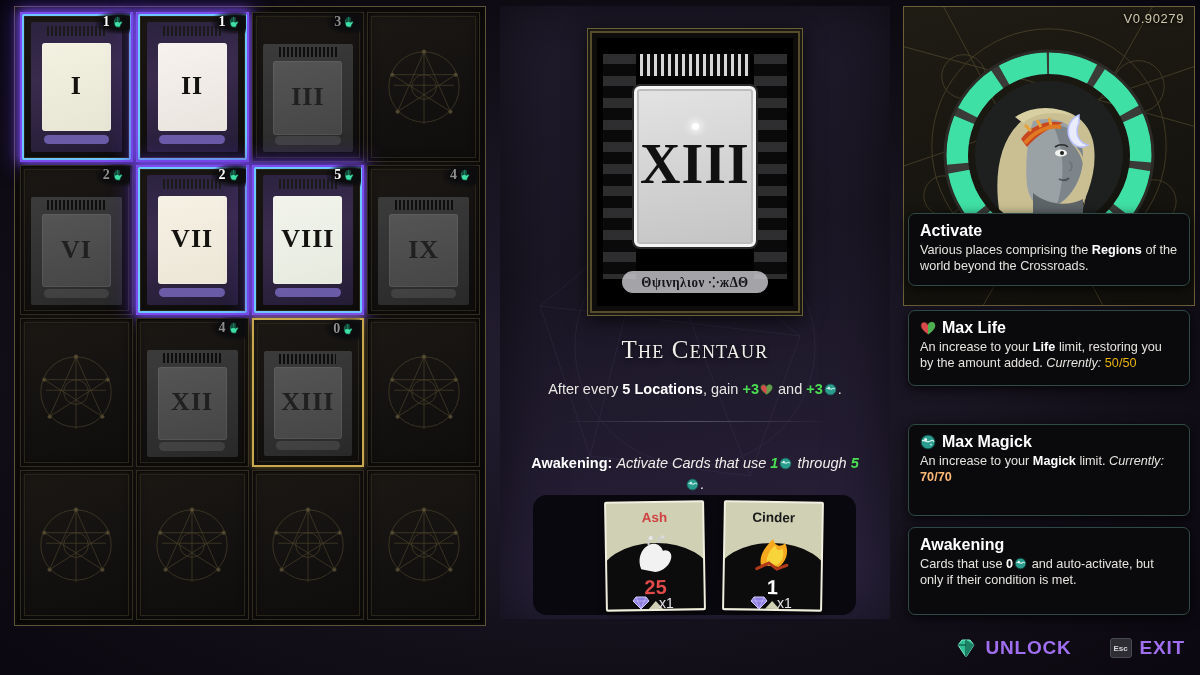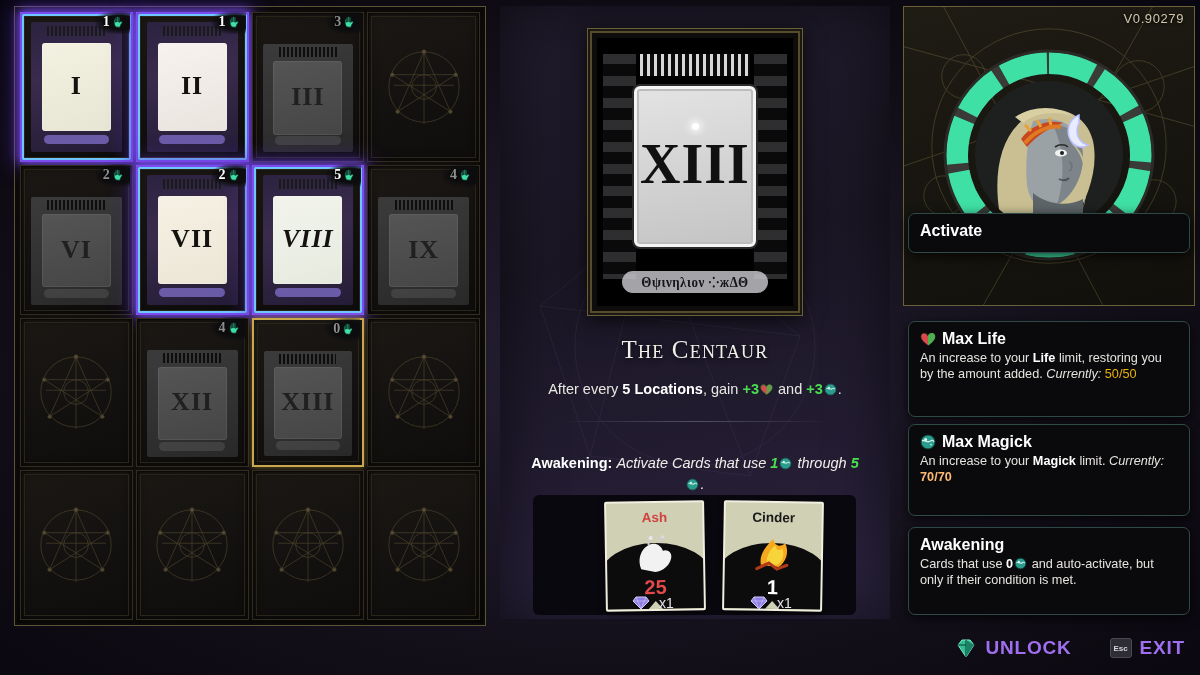--- a/index.html
+++ b/index.html
@@ -92,21 +92,21 @@
   }
   .cell.unlocked .card-face {
     background: linear-gradient(168deg, #2b2340 0%, #3a2b4d 40%, #241d36 100%);
   }
   .card-face.holo-1 .plate { background: linear-gradient(165deg, #f3f2e2, #e7e6d4); }
   .card-face.holo-1 { background: linear-gradient(168deg, #4a4628 0%, #2c2a3e 45%, #3d3a22 100%); }
   .card-face.holo-2 { background: linear-gradient(168deg, #5a2f42 0%, #3a2740 45%, #5c3348 100%); padding-left: 44px; }
   .card-face.holo-2 .plate { background: linear-gradient(165deg, #f6f2ee, #eae4de); }
   .card-face.holo-3 { background: linear-gradient(168deg, #6a3426 0%, #4a2a3a 45%, #5e3a22 100%); }
   .card-face.holo-3 .plate { background: linear-gradient(165deg, #f5f1e4, #ece6d6); }
-  .card-face.holo-4 { background: linear-gradient(168deg, #2c3f52 0%, #35304c 45%, #2a4a46 100%); font-style: italic; }
+  .card-face.holo-4 { background: linear-gradient(168deg, #2c3f52 0%, #35304c 45%, #2a4a46 100%); }
   .card-face.holo-4 .plate { background: linear-gradient(165deg, #f2f4ec, #e6eade); }
   .card-face.holo .roman { color: #14120f; }
   .card-face.holo .glyphbar { background: rgba(160,140,255,.55); }
 
   
   .cell.selected { border: 2px solid #c9a84c; box-shadow: 0 0 6px rgba(201,168,76,.55); }
 
   
   .costbadge {
     position: absolute; right: 2px; top: -2px;
@@ -216,21 +216,21 @@
     position: absolute; top: 447px; left: 28px; right: 28px; text-align: center;
     font-size: 14.5px; color: #f0eeea; line-height: 1.45;
   }
   #awaken-line .lbl { font-weight: 700; color: #ffffff; font-style: normal; }
   #awaken-line .it { font-style: italic; }
 
   
   #cost-strip {
     position: absolute; left: 533px; top: 495px; width: 323px; height: 120px;
     background: rgba(8,7,12,.92);
-    border-radius: 6px;
+    border-radius: 14px;
   }
   .cost-card {
     position: absolute; top: 6px; width: 100px; height: 110px;
     background: #cfd0b4;
     border: 2px solid #f0efe0;
     border-radius: 2px;
     box-shadow: 0 2px 6px rgba(0,0,0,.6);
     overflow: hidden;
   }
   .cost-card.c1 { left: 72px; transform: rotate(-1deg); }
@@ -322,21 +322,21 @@
     font-size: 12.7px; color: #e6e4df; line-height: 1.28;
   }
   .tooltip .tt-body b { color:#fff; font-weight:700; }
   .tooltip .tt-body i { font-style: italic; }
   .v-life { color: #eab308; font-weight: 400; }
   .v-magick { color: #fdba74; font-weight: 700; }
   .tt-icon { width: 16px; height: 16px; flex: 0 0 16px; }
   .tt-icon svg { width:100%; height:100%; display:block; }
 
   #tip-locations { top: 207px; }
-  #tip-maxlife  { top: 315px; height: 96px; }
+  #tip-maxlife  { top: 304px; height: 76px; }
   #tip-maxmagick{ top: 418px; height: 92px; }
   #tip-awakening{ top: 521px; height: 88px; }
 
   #bottom-actions {
     position: absolute; left: 903px; top: 628px; width: 292px; height: 40px;
     display:flex; align-items:center; justify-content:flex-end; gap: 38px;
     padding-right: 10px;
   }
   .action { display:flex; align-items:center; gap: 8px; cursor: pointer; }
   .action .lbl {
@@ -858,20 +858,21 @@
         </svg>
       </div>
 
       <div id="progress-text"><span>9</span><span class="slash">/</span><span>10</span></div>
     </div>
 
     <div class="tooltip" id="tip-locations">
       <div class="tt-head">
         <span>Activate</span>
       </div>
+      <div class="tt-body"><span>Various places comprising the </span><b>Regions</b><span> of the world beyond the Crossroads.</span></div>
     </div>
 
     <div class="tooltip" id="tip-maxlife">
       <div class="tt-head">
         <span class="tt-icon">
             <svg viewBox="0 0 16 16">
               <path d="M8 14.5 C2.6 10.6 .8 8 .8 5.4 C.8 2.8 2.9 1.4 5 2.1 C6.4 2.5 7.5 3.7 8 4.8 C8.5 3.7 9.6 2.5 11 2.1 C13.1 1.4 15.2 2.8 15.2 5.4 C15.2 8 13.4 10.6 8 14.5 Z" fill="#d94b4b" stroke="#111" stroke-width=".8"></path>
               <path d="M8 4.8 C8.5 3.7 9.6 2.5 11 2.1 C13.1 1.4 15.2 2.8 15.2 5.4 C15.2 8 13.4 10.6 8 14.5 Z" fill="#4caf50"></path>
             </svg>
           </span>

